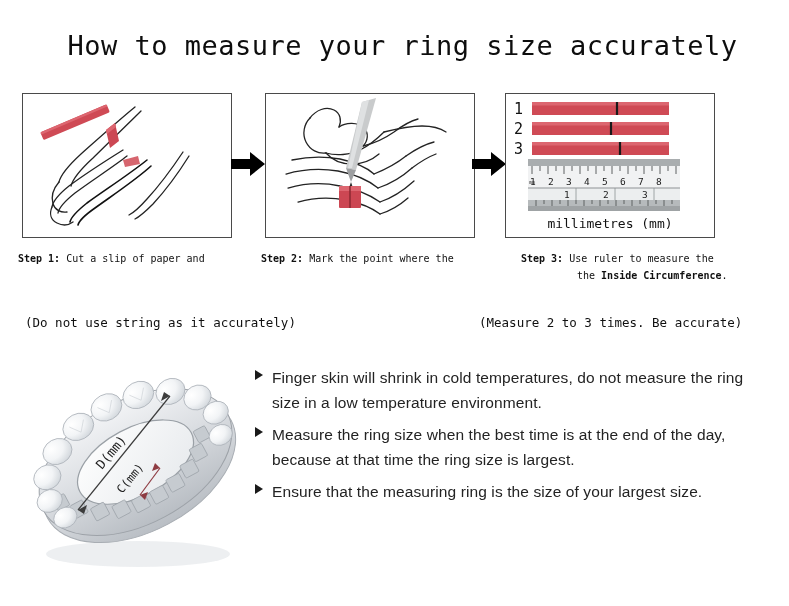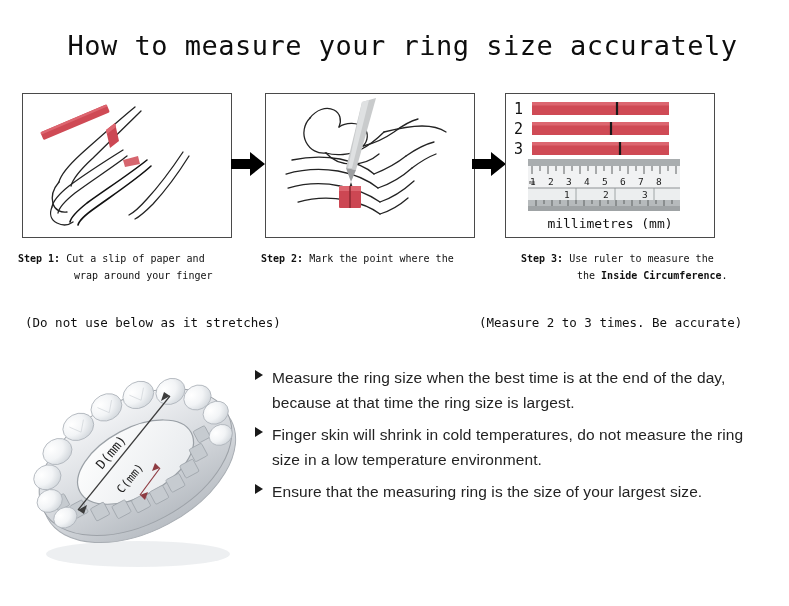--- a/index.html
+++ b/index.html
@@ -268,23 +268,22 @@
         <line x1="148" y1="94" x2="148" y2="106" stroke="#8e9295" stroke-width=".8"></line>
       </g>
 
       <text x="104" y="134" text-anchor="middle" font-family="DejaVu Sans Mono, monospace" font-size="13" fill="#111">millimetres (mm)</text>
     </svg>
   </div>
 
   <div class="cap" id="cap1">
     <b>Step 1:</b>
     <span>Cut a slip of paper and</span>
-    <span class="ind">wrap around your finger</span>
-  </div>
-  <div class="note" id="note1">(Do not use below as it stretches)</div>
+  </div>
+  <div class="note" id="note1">(Do not use string as it accurately)</div>
 
   <div class="cap" id="cap2">
     <b>Step 2:</b>
     <span>Mark the point where the</span>
   </div>
 
   <div class="cap" id="cap3">
     <b>Step 3:</b>
     <span>Use ruler to measure the</span>
     <span class="ind"><span>the </span><b>Inside Circumference</b><span>.</span></span>
@@ -365,25 +364,25 @@
         <path d="M142 110 L134 113 L137 105 Z" fill="#8e3b42"></path>
       </g>
       <text x="104" y="136" transform="rotate(-50 104 136)" font-family="DejaVu Sans Mono, monospace" font-size="11.5" fill="#1d1d1d">C(mm)</text>
     </svg>
   </div>
 
   <div class="tips">
 
     <div class="tip">
       <span class="bullet"></span>
-      <span class="txt">Measure the ring size when the best time is at the end of the day, because at that time the ring size is largest.</span>
+      <span class="txt">Finger skin will shrink in cold temperatures, do not measure the ring size in a low temperature environment.</span>
     </div>
     <div class="tip">
       <span class="bullet"></span>
-      <span class="txt">Finger skin will shrink in cold temperatures, do not measure the ring size in a low temperature environment.</span>
+      <span class="txt">Measure the ring size when the best time is at the end of the day, because at that time the ring size is largest.</span>
     </div>
     <div class="tip">
       <span class="bullet"></span>
       <span class="txt">Ensure that the measuring ring is the size of your largest size.</span>
     </div>
   </div>
 
 </div>
 
 </body></html>

